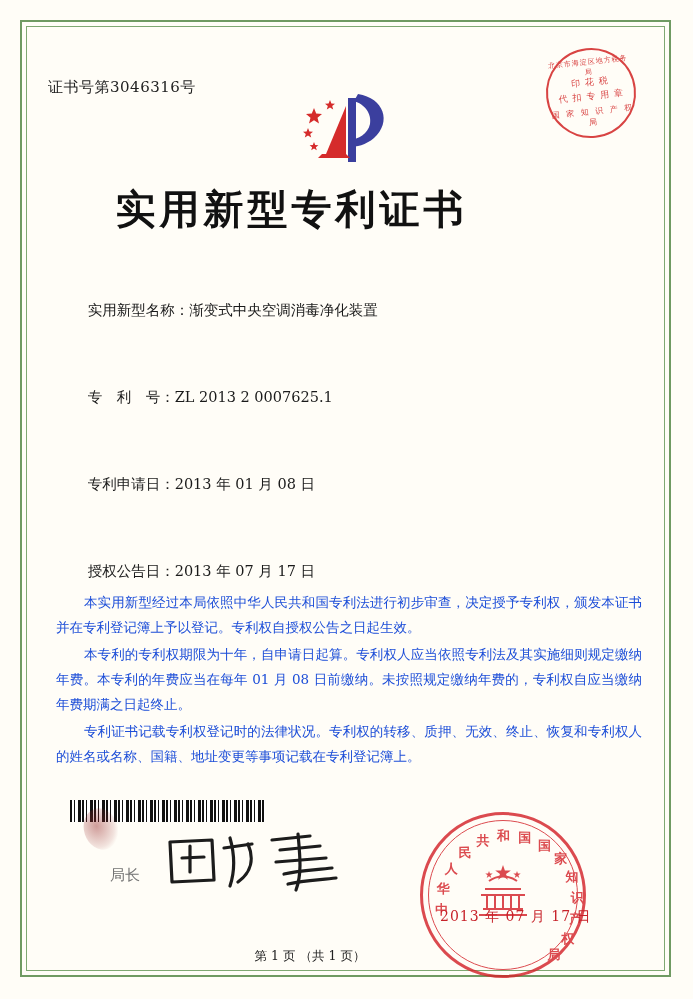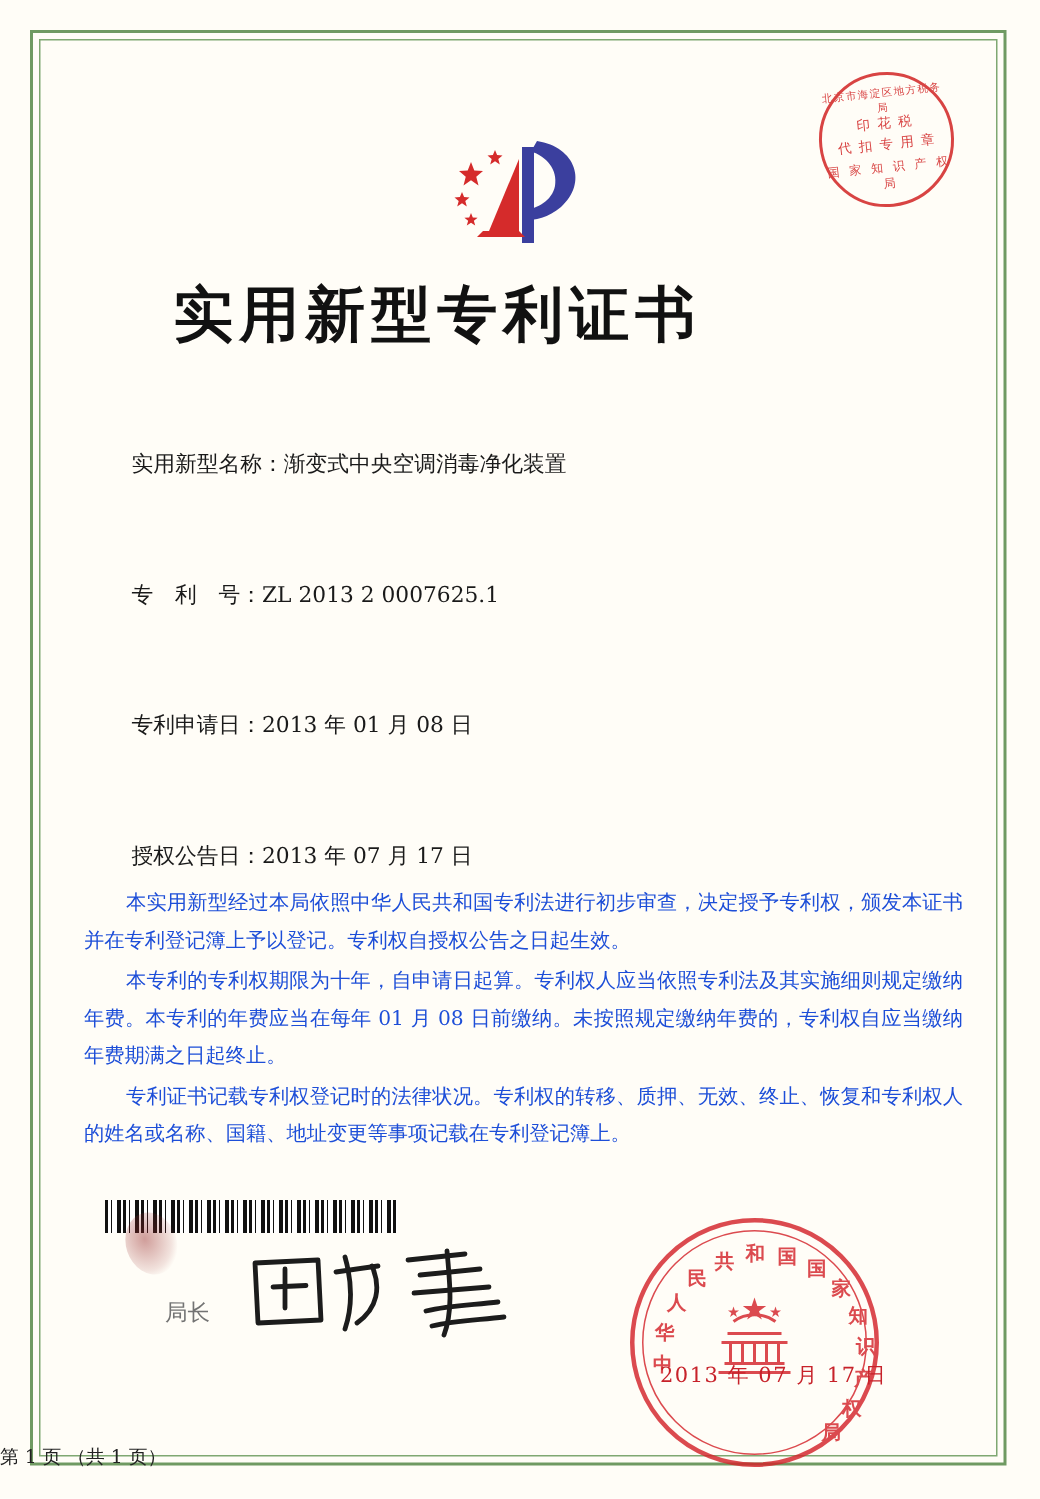--- a/index.html
+++ b/index.html
@@ -227,34 +227,34 @@
     font-size: 14px;
     color: #c7222a;
     letter-spacing: 1px;
     font-family: "DejaVu Serif", "Liberation Serif", serif;
   }
 
   .footer {
     position: absolute;
     left: 0; top: 948px;
     width: 620px;
-    text-align: left;
+    text-align: center;
     font-size: 12.5px;
     color: #222;
-    margin-top: 15px;
   }
 </style>
 </head>
 <body>
 
 <div class="certificate">
 
   <div class="border-outer"></div>
   <div class="border-inner"></div>
 
+  <div class="cert-number">证书号第3046316号</div>
 
   <div class="logo">
     <svg width="120" height="80" viewBox="0 0 120 80">
 
       <path d="M70 6 C 96 10, 104 34, 86 50 C 78 57, 68 59, 62 59 L 62 52 C 70 51, 80 46, 82 36 C 84 25, 76 16, 66 13 Z" fill="#3b3f9e"></path>
 
       <path d="M60 10 L 68 10 L 68 74 L 60 74 Z" fill="#3b3f9e"></path>
 
       <path d="M38 66 L 58 18 L 58 66 Z" fill="#d52b2b"></path>
       <path d="M30 70 L 62 70 L 58 66 L 34 66 Z" fill="#d52b2b"></path>

